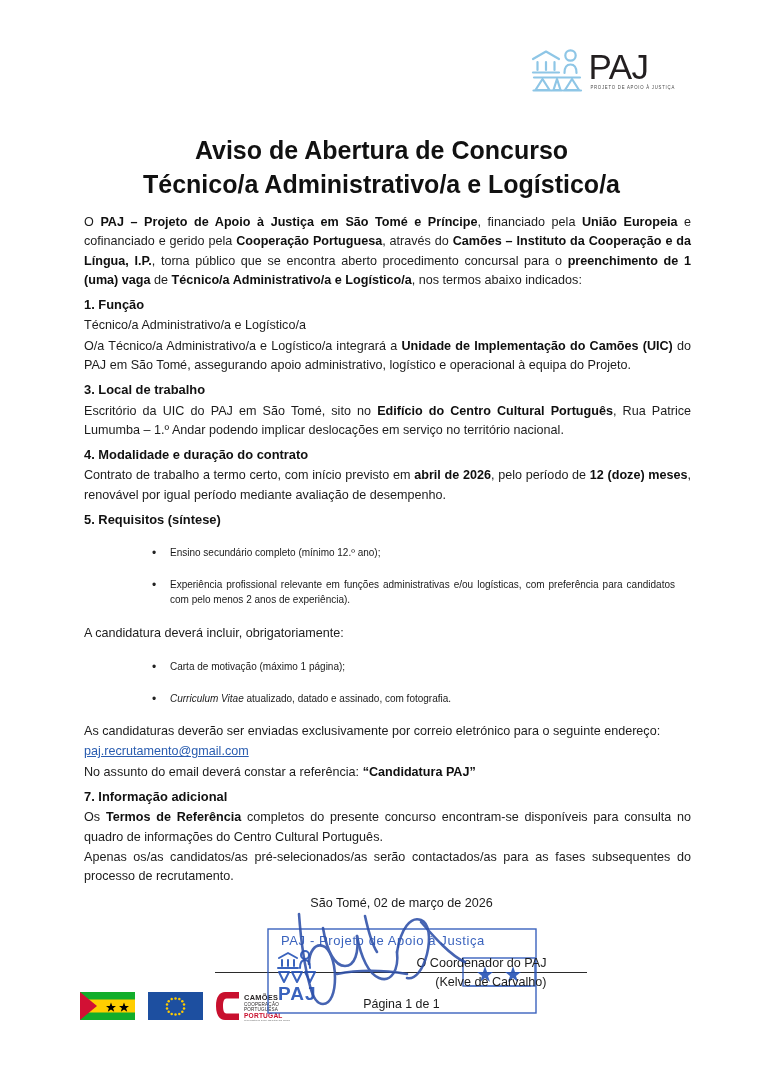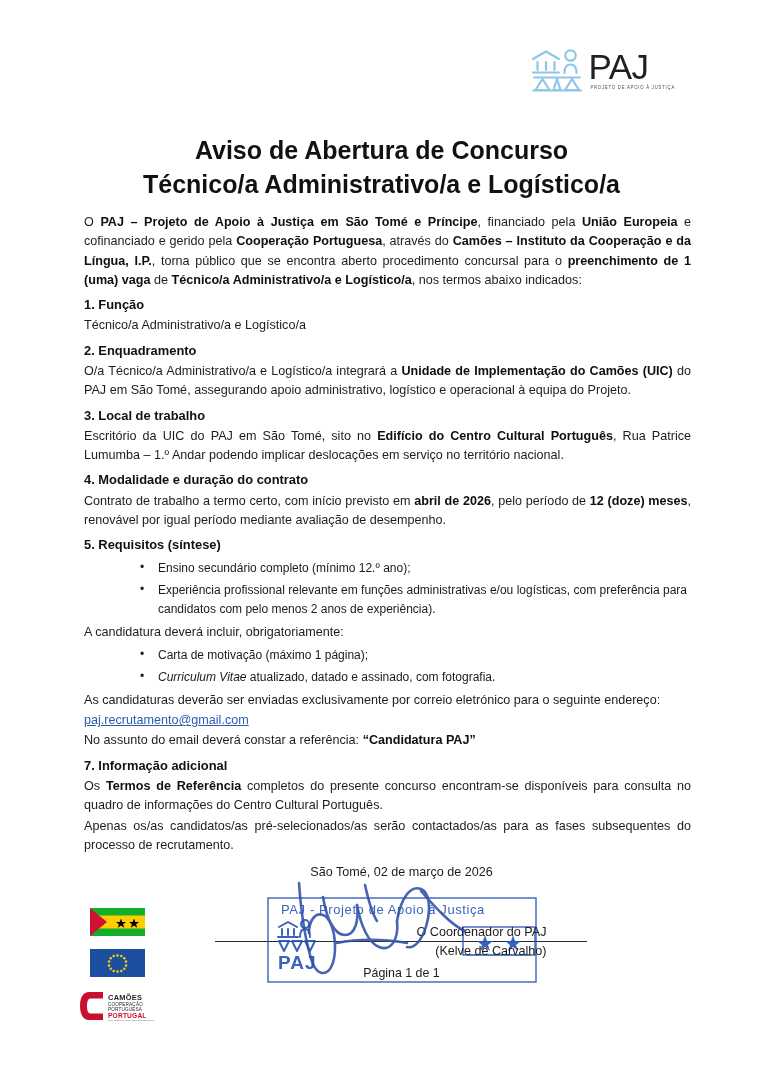--- a/index.html
+++ b/index.html
@@ -113,23 +113,23 @@
     margin: 5px 0 2px 0;
     line-height: 1.5;
     color: #111;
   }
   .bullets {
     margin: 0 0 2px 0;
     padding-left: 52px;
     list-style: none;
   }
   .bullets li {
-    font-size: 12px;
+    font-size: 10px;
     line-height: 1.55;
-    margin: 4px;
+    margin: 16px;
     position: relative;
     padding-left: 18px;
     text-align: justify;
   }
   .bullets li::before {
     content: "\2022";
     position: absolute;
     left: 0;
     top: -1px;
     font-size: 12px;
@@ -211,21 +211,20 @@
   }
 
   
   .footer {
     position: absolute;
     left: 80px;
     bottom: 58px;
     display: flex;
     align-items: center;
     gap: 13px;
-    flex-direction: column;
   }
   .flag { display: block; }
   .camoes { display: flex; align-items: center; }
 </style>
 </head>
 <body>
 
 <div class="page">
 
   <div class="header">
@@ -269,21 +268,20 @@
     <div class="subtitle2">Técnico/a Administrativo/a e Logístico/a</div>
   </div>
 
   <div class="body">
 
     <p class="para"><span>O </span><b>PAJ – Projeto de Apoio à Justiça em São Tomé e Príncipe</b><span>, financiado pela </span><b>União Europeia</b><span> e cofinanciado e gerido pela </span><b>Cooperação Portuguesa</b><span>, através do </span><b>Camões – Instituto da Cooperação e da Língua, I.P.</b><span>, torna público que se encontra aberto procedimento concursal para o </span><b>preenchimento de 1 (uma) vaga</b><span> de </span><b>Técnico/a Administrativo/a e Logístico/a</b><span>, nos termos abaixo indicados:</span></p>
 
     <div class="sec-head">1. Função</div>
     <p class="para">Técnico/a Administrativo/a e Logístico/a</p>
 
-    <div class="sec-head">2. Enquadramento</div>
     <p class="para"><span>O/a Técnico/a Administrativo/a e Logístico/a integrará a </span><b>Unidade de Implementação do Camões (UIC)</b><span> do PAJ em São Tomé, assegurando apoio administrativo, logístico e operacional à equipa do Projeto.</span></p>
 
     <div class="sec-head">3. Local de trabalho</div>
     <p class="para"><span>Escritório da UIC do PAJ em São Tomé, sito no </span><b>Edifício do Centro Cultural Português</b><span>, Rua Patrice Lumumba – 1.º Andar podendo implicar deslocações em serviço no território nacional.</span></p>
 
     <div class="sec-head">4. Modalidade e duração do contrato</div>
     <p class="para"><span>Contrato de trabalho a termo certo, com início previsto em </span><b>abril de 2026</b><span>, pelo período de </span><b>12 (doze) meses</b><span>, renovável por igual período mediante avaliação de desempenho.</span></p>
 
     <div class="sec-head">5. Requisitos (síntese)</div>
     <ul class="bullets">

